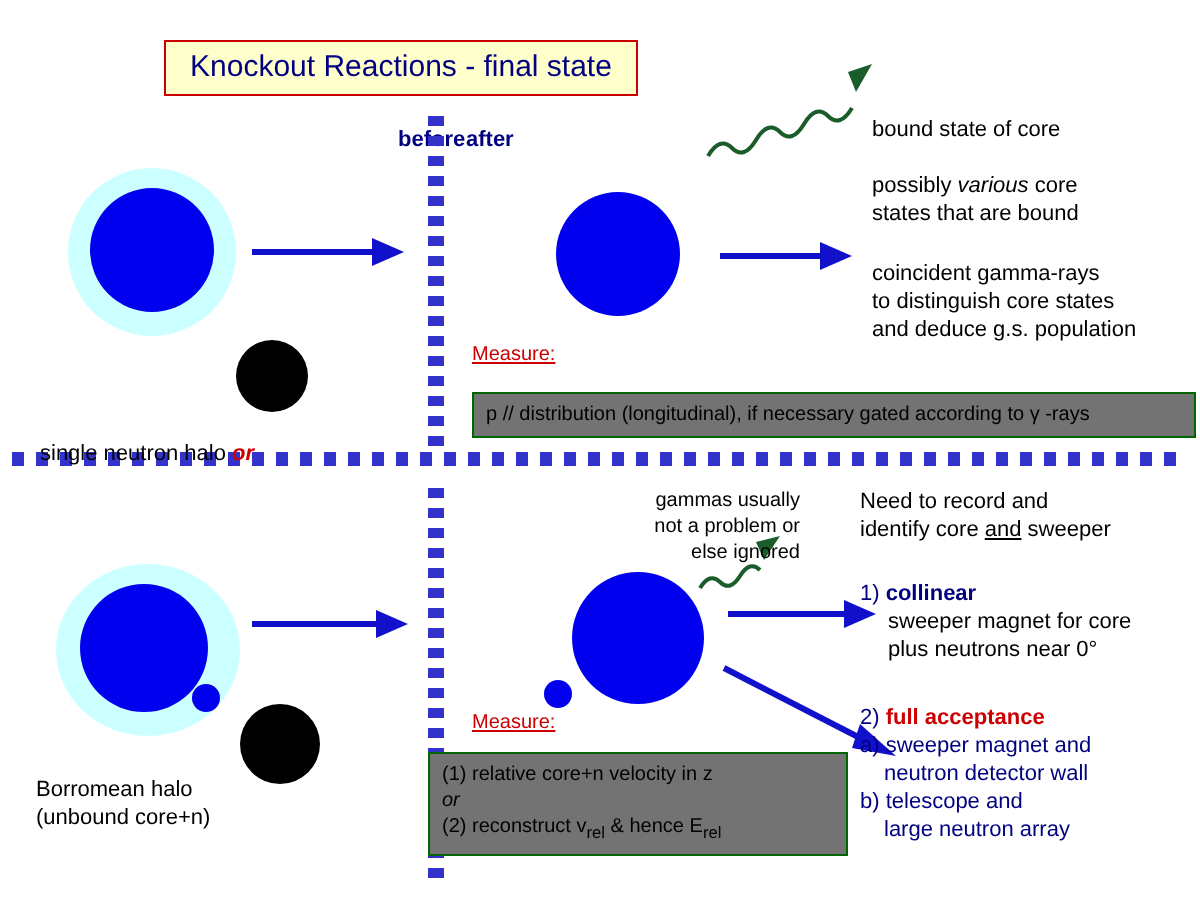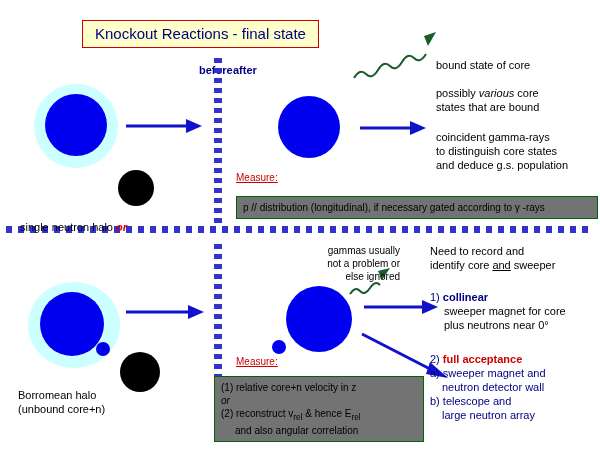--- a/index.html
+++ b/index.html
@@ -208,16 +208,15 @@
     <span class="navy" style="display:inline-block;padding-left:12px;">neutron detector wall</span><br>
     <span class="navy">b) telescope and</span><br>
     <span class="navy" style="display:inline-block;padding-left:12px;">large neutron array</span>
   </div>
 
   <div class="abs measure" style="left:236px;top:356px;">Measure:</div>
   <div class="abs greenbox" style="left:214px;top:376px;width:196px;">
     <span>(1) relative core+n velocity in z</span><br>
     <span class="ital">or</span><br>
     <span>(2) reconstruct v</span><sub>rel</sub><span> &amp; hence E</span><sub>rel</sub><br>
-    <span style="display:inline-block;padding-left:14px;">and also angular correlation</span>
   </div>
 
 </div>
 
 </body></html>

